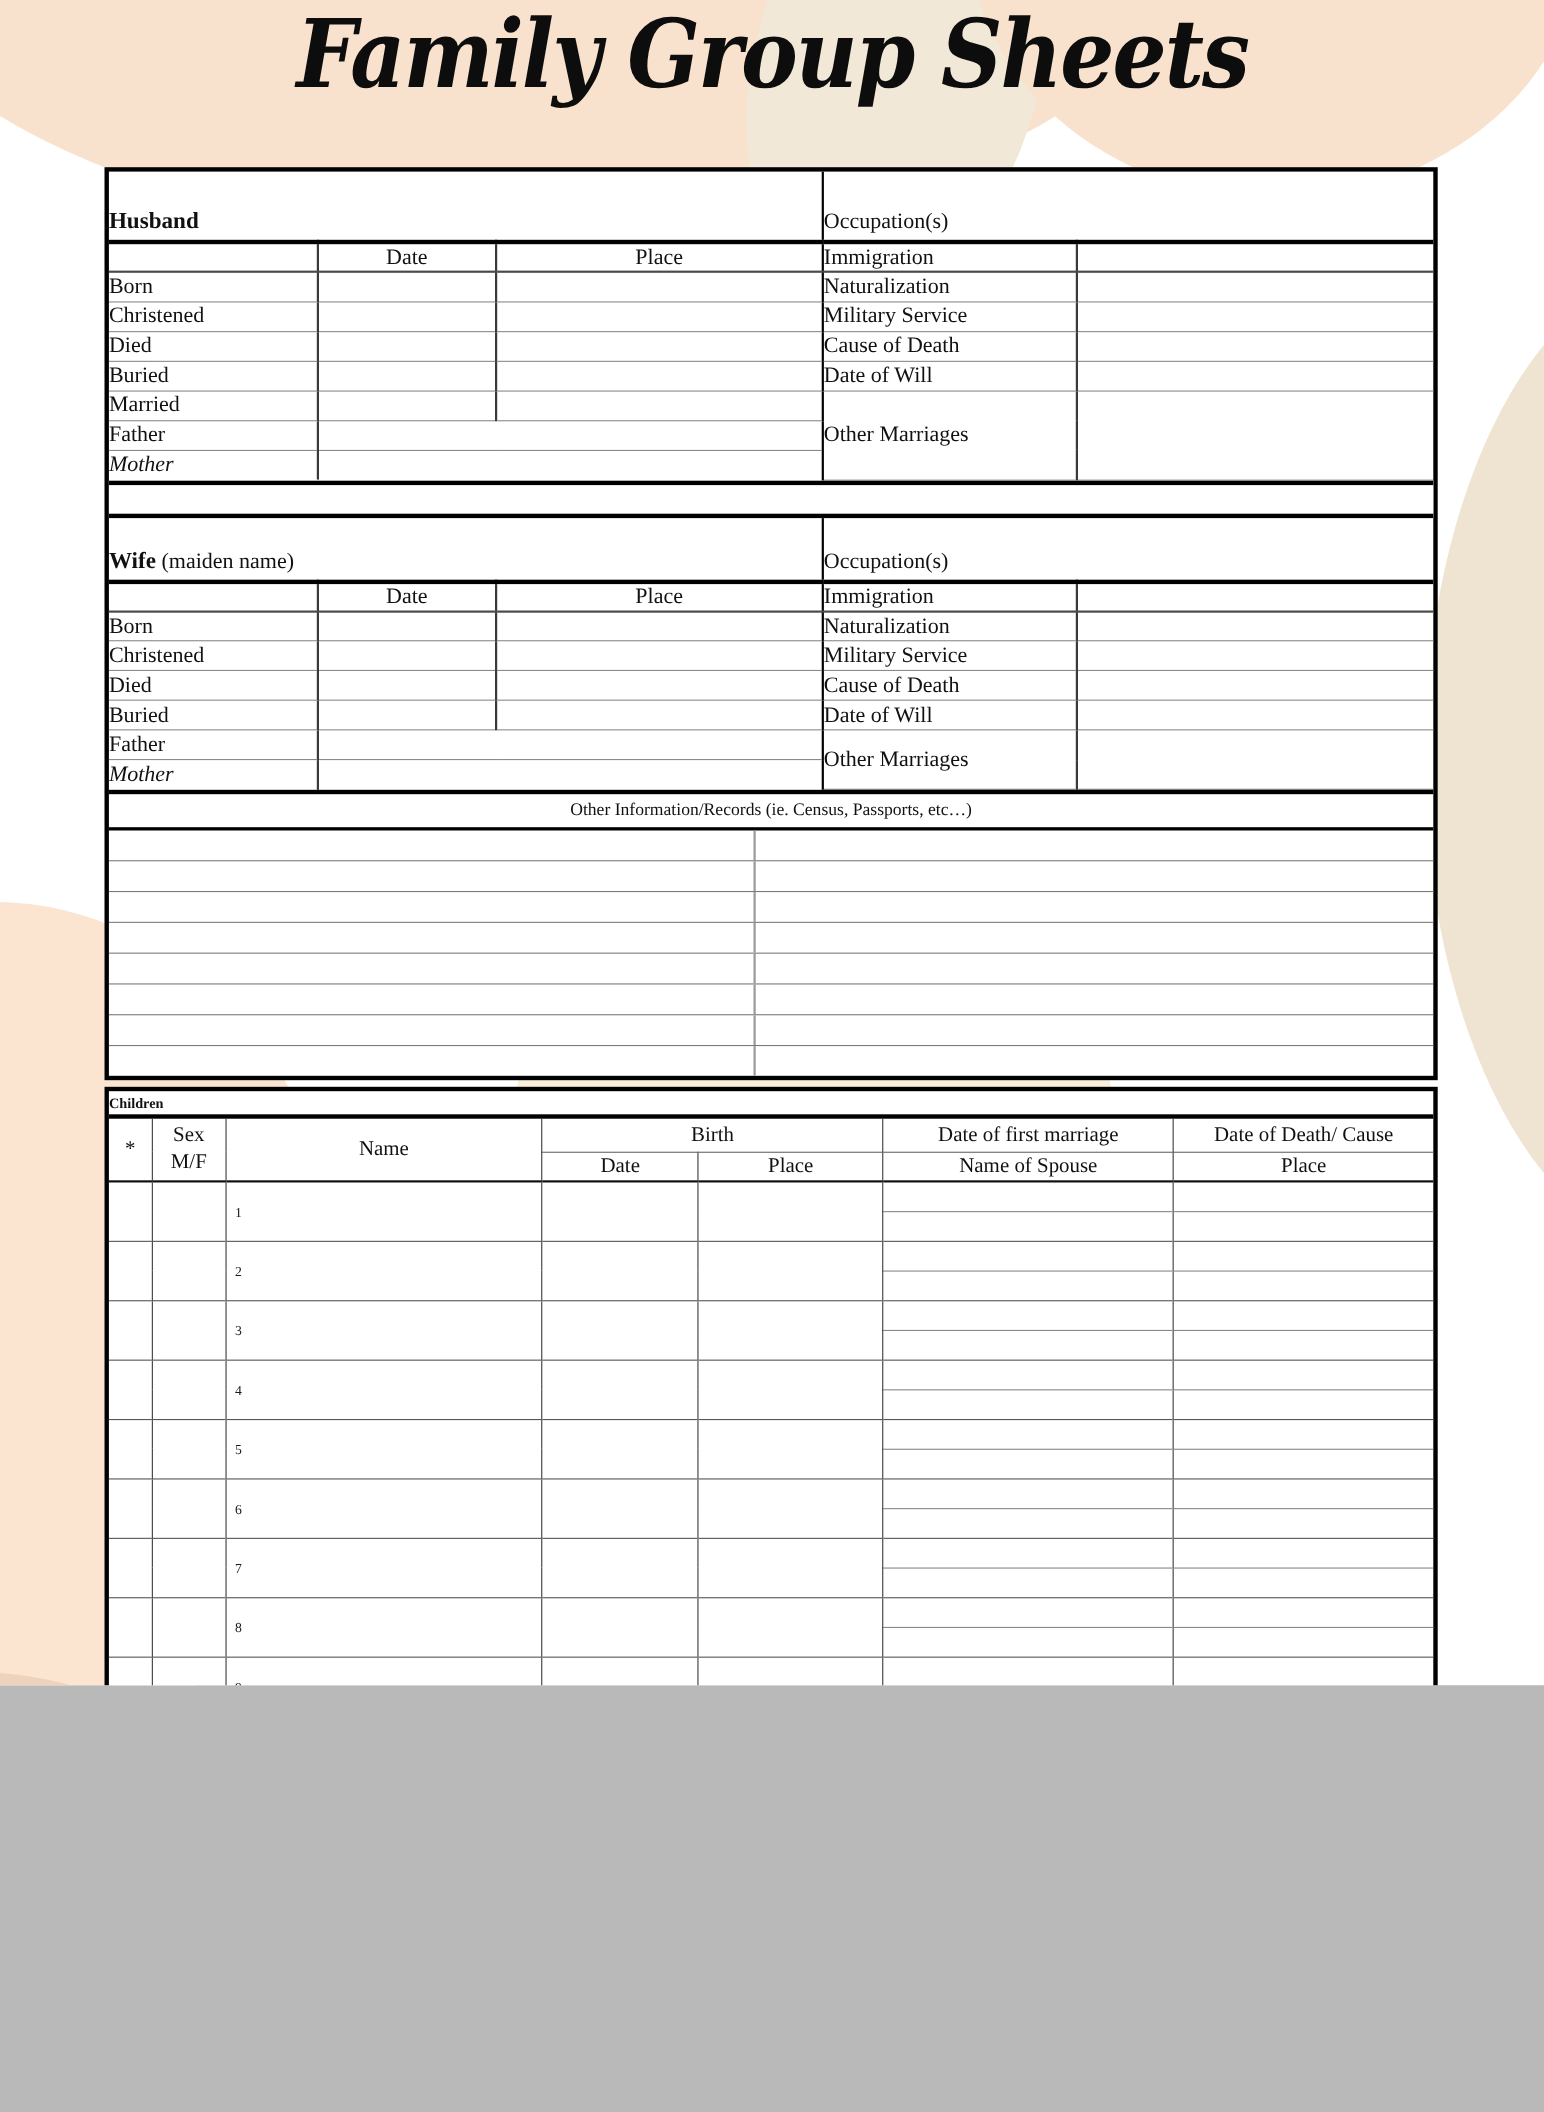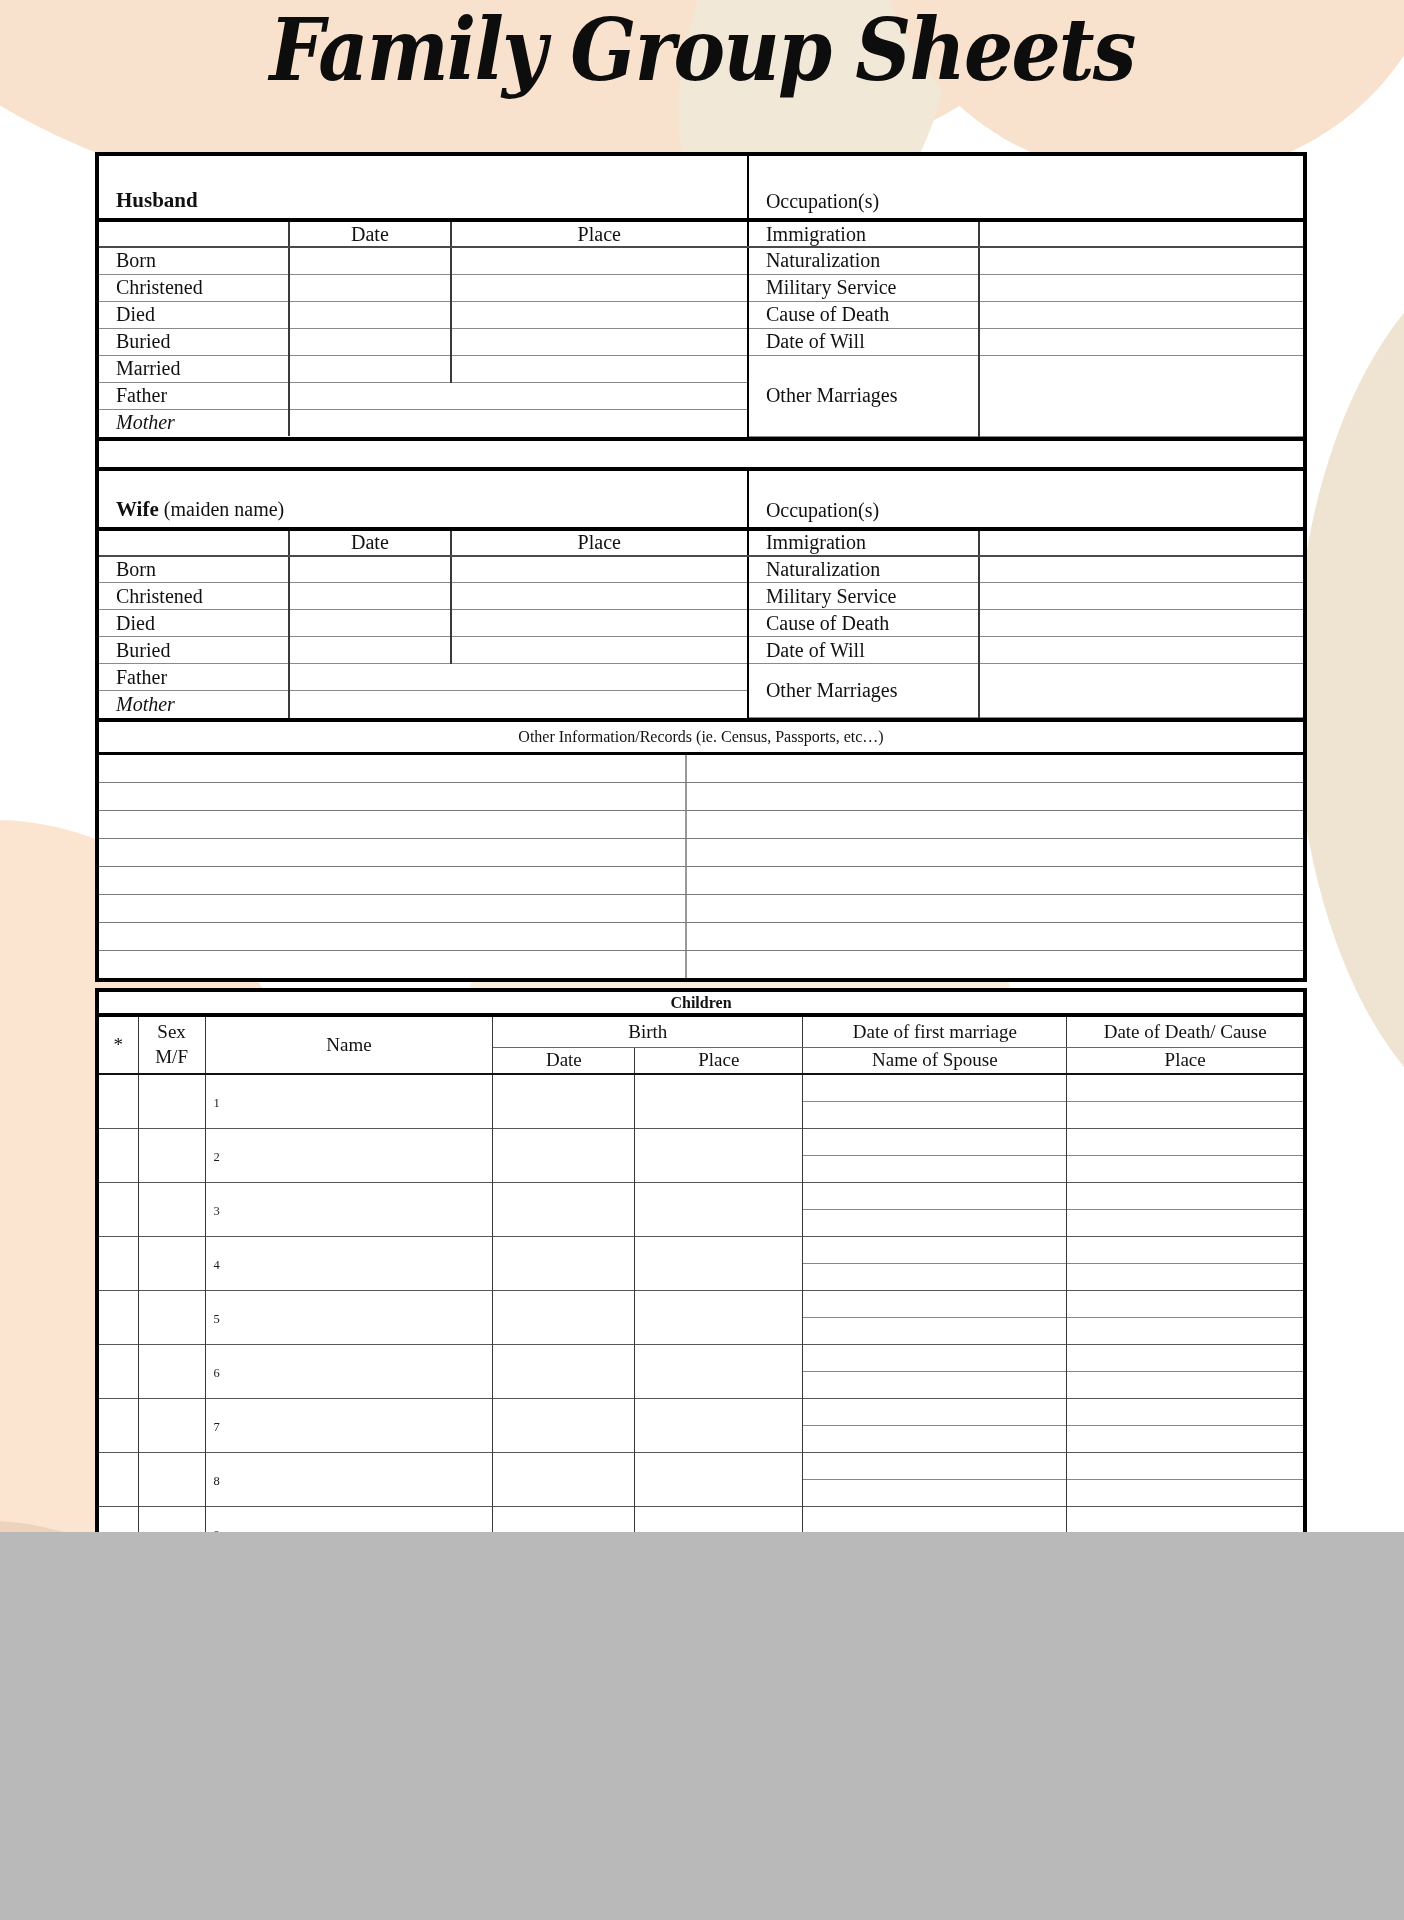--- a/index.html
+++ b/index.html
@@ -49,21 +49,21 @@
   .sheet-upper{top:152px;}
   .sheet-children{top:988px;}
 
   table{border-collapse:collapse;table-layout:fixed;width:100%;}
   td{padding:0;font-size:20px;overflow:hidden;white-space:nowrap;}
 
   
   .ptable tr{height:27px;}
   .ptable tr.tall-h{height:64px;}
   .ptable tr.tall-w{height:58px;}
-  .ptable .lbl{padding-left:17px;}
+  .ptable .lbl{padding-left:0;}
   .ptable .ctr{text-align:center;}
   .ptable td.col-a,.ptable td.col-b,.ptable td.col-d{border-right:2px solid #3a3a3a;}
   .ptable td.col-c{border-right:2px solid #000;}
   .ptable tr.body td{border-bottom:1.5px solid #8a8a8a;}
   .ptable tr.hdr td{border-bottom:2px solid #4a4a4a;}
   .ptable tr.tall-h td,.ptable tr.tall-w td{border-bottom:4px solid #000;vertical-align:bottom;padding-bottom:5px;}
   .ptable tr.last td{border-bottom:none;font-style:italic;}
   .ptable td.vmid{vertical-align:middle;}
   .name-head b{font-size:21px;}
   .maiden{font-size:20px;}
@@ -74,22 +74,22 @@
   .oi-header{
     height:30px;line-height:30px;text-align:center;font-size:16px;
     border-top:4px solid #000;border-bottom:3px solid #000;
   }
   .oi-row{position:relative;height:27px;border-bottom:1.5px solid #7a7a7a;}
   .oi-row:last-child{border-bottom:none;}
   .oi-div{position:absolute;left:48.7%;top:0;width:2px;height:100%;background:#999;}
 
   
   .ch-title{
-    height:21px;line-height:21px;text-align:center;
-    font-weight:bold;font-size:16px;border-bottom:4px solid #000;
+    height:21px;line-height:21px;
+    font-weight:bold;font-size:13px;border-bottom:4px solid #000;
   }
   .ch-table td{border-right:1.6px solid #3a3a3a;font-size:19px;}
   .ch-table td:last-child{border-right:none;}
   .ch-table tr.h1{height:30px;}
   .ch-table tr.h2{height:27px;}
   .ch-table .hc{text-align:center;vertical-align:middle;}
   .ch-table .h-top{border-bottom:1.4px solid #666;}
   .ch-table tr.h2 td{border-bottom:2.5px solid #111;}
   .ch-table .h-span{border-bottom:2.5px solid #111;}
   .ch-table tr.c-top{height:27px;}

